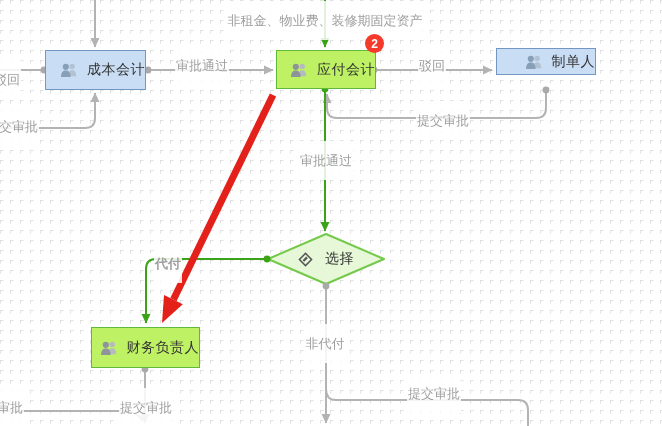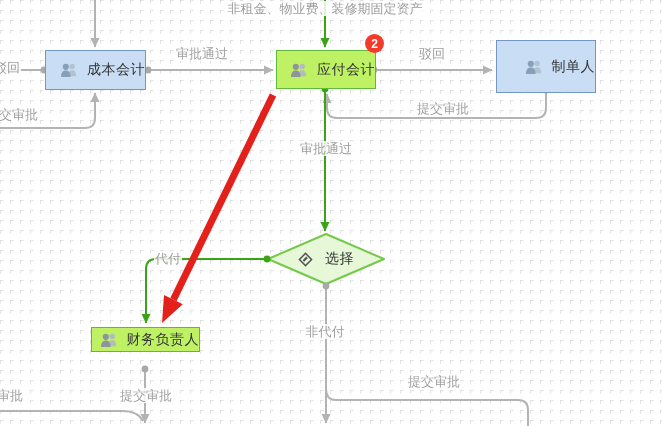--- a/index.html
+++ b/index.html
@@ -9,30 +9,30 @@
   }
   .stage svg.layer{position:absolute;left:0;top:0;display:block;}
   .node{
     position:absolute;box-sizing:border-box;display:flex;align-items:center;justify-content:flex-end;
     gap:8px;font-size:14px;color:#333;letter-spacing:0.5px;
   }
   .node.blue{background:#c9def5;border:1.5px solid #7396c2;}
   .node.green{background:#bef264;border:1.5px solid #61b93a;}
   .node-cost{left:45px;top:50px;width:101px;height:40px;}
   .node-payable{left:276px;top:50px;width:100px;height:39px;}
-  .node-doc{left:496px;top:40px;width:100px;height:53px;}
-  .node-finance{left:91px;top:327px;width:109px;height:25px;}
+  .node-doc{left:496px;top:48px;width:100px;height:27px;}
+  .node-finance{left:91px;top:327px;width:109px;height:41px;}
   .badge{
     position:absolute;left:365px;top:34px;width:19px;height:19px;border-radius:50%;
     background:#f43a2b;color:#fff;font-size:12px;font-weight:bold;
     display:flex;align-items:center;justify-content:center;z-index:5;
   }
   .elabel{
     position:absolute;white-space:nowrap;font-size:13px;line-height:15px;color:#9e9e9e;
-    background:rgba(255,255,255,0.85);padding:0 1px;z-index:3;
+    background:rgba(255,255,255,0.85);padding:12px 1px;z-index:3;
   }
   .elabel.c{transform:translateX(-50%);}
   .diamond-label{
     position:absolute;left:326px;top:259px;transform:translate(-50%,-50%);
     display:flex;align-items:center;gap:12px;font-size:14px;color:#333;z-index:3;letter-spacing:0.5px;
   }
   .icon{display:block;flex:0 0 auto;}
 </style>
 </head>
 <body>
@@ -142,21 +142,21 @@
       <path d="M5.4 9 L9 5.4" stroke="#555" stroke-width="2.2" fill="none"></path>
     </svg>
     <span>选择</span>
   </div>
 
   <div class="elabel c" style="left:325px;top:1px;">非租金、物业费、装修期固定资产</div>
   <div class="elabel c" style="left:202px;top:46px;">审批通过</div>
   <div class="elabel c" style="left:432px;top:46px;">驳回</div>
   <div class="elabel c" style="left:443px;top:101px;">提交审批</div>
   <div class="elabel c" style="left:326px;top:141px;">审批通过</div>
-  <div class="elabel c" style="left:168px;top:251px;">代付</div>
+  <div class="elabel c" style="left:168px;top:244px;font-weight:bold;">代付</div>
   <div class="elabel c" style="left:325px;top:324px;">非代付</div>
   <div class="elabel c" style="left:146px;top:388px;">提交审批</div>
   <div class="elabel c" style="left:434px;top:374px;">提交审批</div>
   <div class="elabel" style="left:-7px;top:60px;">驳回</div>
   <div class="elabel" style="left:-15px;top:107px;">提交审批</div>
   <div class="elabel" style="left:-30px;top:388px;">提交审批</div>
 
 </div>
 
 </body></html>

